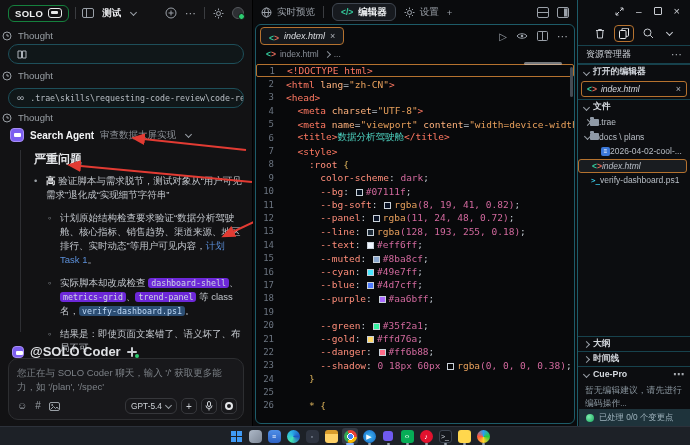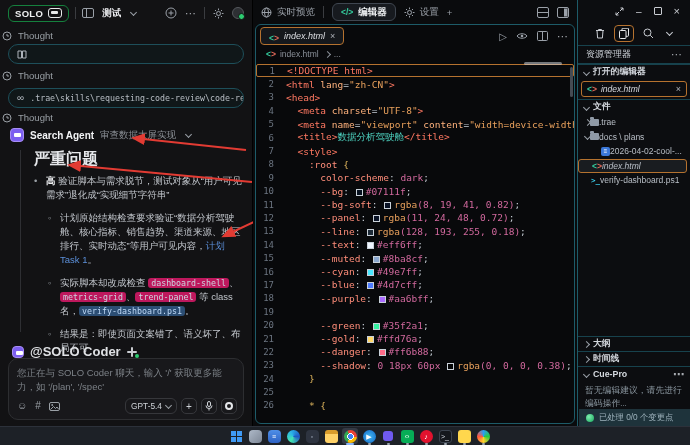--- a/index.html
+++ b/index.html
@@ -31,28 +31,28 @@
   .pill .mono{font-size:8.3px;color:#b7bdc4;}
   .link-glyph{color:#aeb4bb;font-size:10px;line-height:1;}
 
   .agent-row{position:absolute;left:10px;top:128px;display:flex;align-items:center;gap:6px;}
   .agent-ic{width:14px;height:14px;border-radius:4px;background:#7c5ff0;border:1px solid #a78df5;position:relative;}
   .agent-ic::after{content:"";position:absolute;left:3px;top:4px;width:7px;height:4px;background:#fff;border-radius:1px;}
   .agent-name{color:#f2f3f5;font-size:10px;font-weight:bold;}
   .agent-sub{color:#8b9096;font-size:9.5px;}
   .thread{position:absolute;left:20px;top:150px;height:182px;width:1px;background:#2e2f33;}
   .agent-body{position:absolute;left:34px;top:150px;width:212px;color:#c3c7cd;font-size:9.5px;line-height:14px;}
-  .sev-head{color:#e6e8eb;font-weight:bold;font-size:16px;margin:2px 0 8px 0;}
+  .sev-head{color:#e6e8eb;font-weight:bold;font-size:12px;margin:2px 0 8px 0;}
   .blt{position:relative;padding-left:12px;margin-bottom:9px;}
   .blt .mark{position:absolute;left:0;top:0;color:#9aa0a6;}
   .sub{padding-left:26px;}
   .sub .mark{left:14px;}
   .btag{color:#eceef0;font-weight:bold;}
   .tlink{color:#5b8fd9;}
-  .chip{font-family:"DejaVu Sans Mono",monospace;font-size:8.3px;background:#be185d;color:#ccd6e0;border-radius:3px;padding:0 3px;}
+  .chip{font-family:"DejaVu Sans Mono",monospace;font-size:8.3px;background:#6d28d9;color:#ccd6e0;border-radius:3px;padding:0 3px;}
   .chip.hl{background:#2c4e74;color:#bdd8f6;}
   .arrows{position:absolute;left:0;top:0;pointer-events:none;}
 
   .inp-label{position:absolute;left:12px;top:344px;display:flex;align-items:center;gap:6px;color:#dfe1e4;font-size:13px;font-weight:bold;}
   .tool-ic{position:relative;width:10px;height:10px;}
   .tool-ic span{position:absolute;left:4px;top:0;width:2px;height:10px;background:#c9ccd1;border-radius:1px;}
   .tool-ic span:last-child{transform:rotate(90deg);}
   .tool-ic::after{content:"";position:absolute;right:-2px;bottom:-1px;width:4px;height:4px;border-radius:50%;background:#2ecc71;}
   .inp-box{position:absolute;left:8px;right:8px;top:358px;height:62px;background:#18181b;border:1px solid #2d2e31;border-radius:10px;padding:7px 8px 5px 8px;}
   .ph{color:#7c8187;font-size:9.5px;line-height:14px;}

